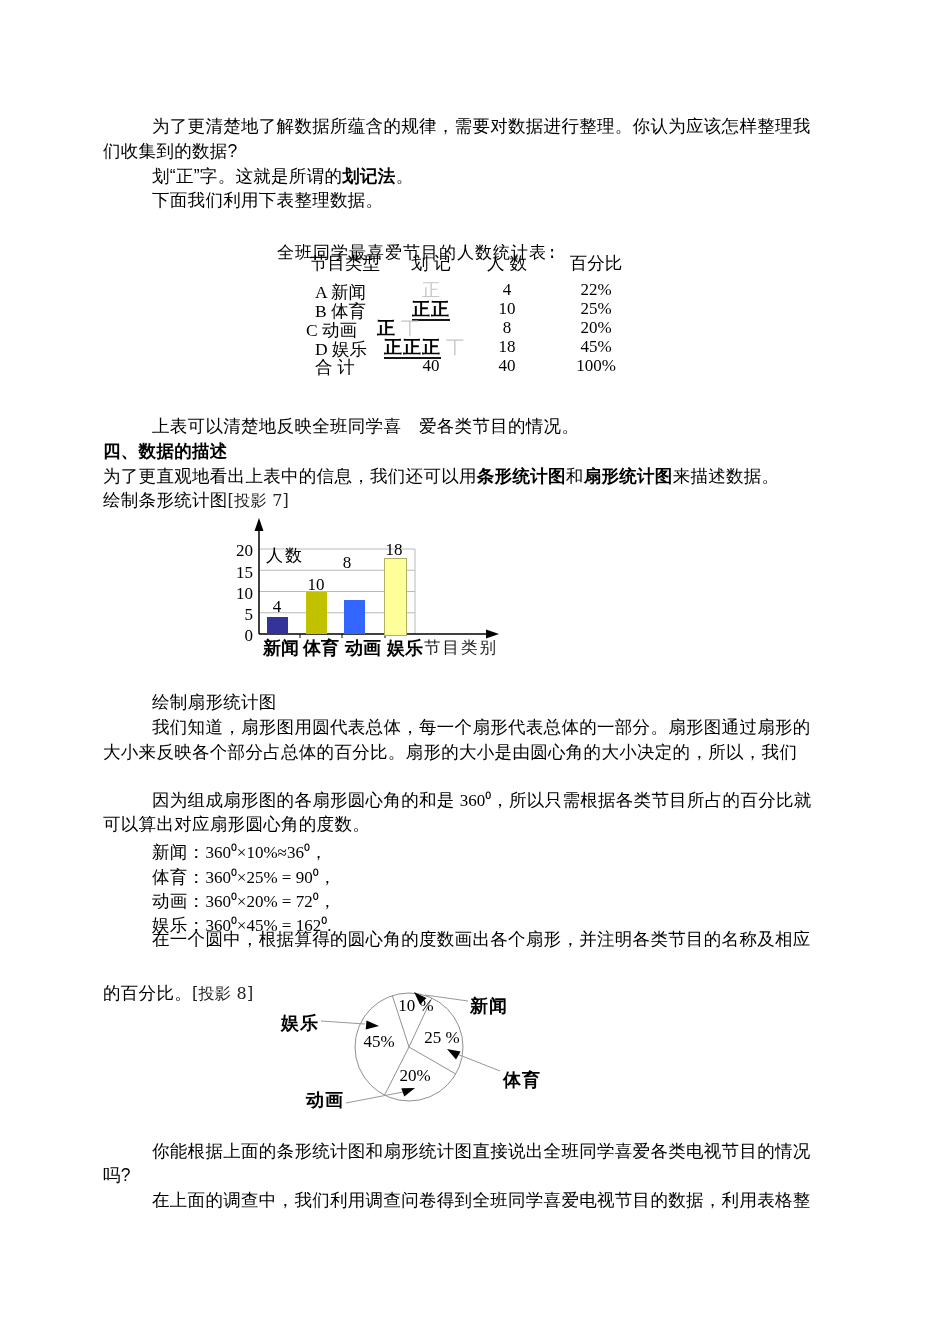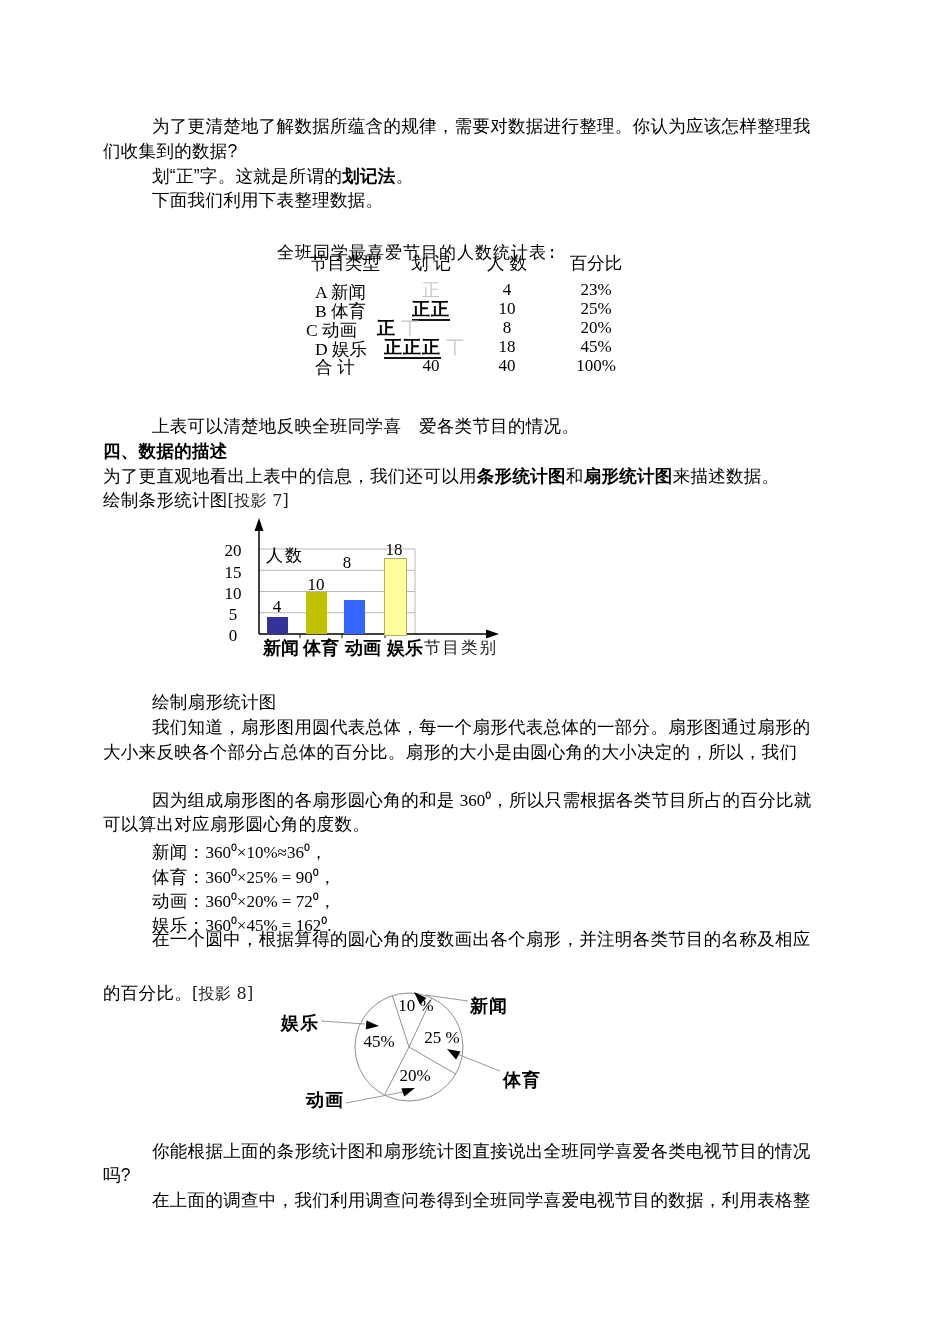--- a/index.html
+++ b/index.html
@@ -13,21 +13,21 @@
   .formula{font-family:"Liberation Serif",serif;font-size:17px;letter-spacing:0;}
   
   .tcell{position:absolute;font-size:17.5px;white-space:pre;}
   .tctr{text-align:center;}
   .tnum{font-family:"Liberation Serif",serif;font-size:17px;}
   .tally-b{font-weight:bold;font-size:18px;letter-spacing:1px;}
   .tally-u{border-bottom:2px solid #151515;}
   .tally-g{color:#c6c6c6;font-weight:normal;font-size:18px;}
   
   .bar{position:absolute;width:21px;}
-  .ytick{position:absolute;width:40px;text-align:center;font-family:"Liberation Serif",serif;font-size:17px;}
+  .ytick{position:absolute;width:40px;text-align:right;font-family:"Liberation Serif",serif;font-size:17px;}
   .vlabel{position:absolute;width:40px;text-align:center;font-family:"Liberation Serif",serif;font-size:17px;}
   .catlabel{position:absolute;width:46px;text-align:center;font-size:18px;font-weight:bold;letter-spacing:0;}
   .axlabel{position:absolute;font-family:"DejaVu Serif",serif;font-size:16.5px;letter-spacing:2px;color:#1a1a1a;white-space:pre;}
   
   .pie-pct{position:absolute;transform:translateX(-50%);font-family:"Liberation Serif",serif;font-size:17px;white-space:pre;text-align:center;}
   .pie-name{position:absolute;font-size:18px;font-weight:bold;letter-spacing:1px;white-space:pre;}
   svg{position:absolute;}
 </style>
 </head>
 <body>
@@ -42,21 +42,21 @@
   <div class="ln kai" style="left:277px;top:216px;font-size:17px;letter-spacing:1px">全班同学最喜爱节目的人数统计表:</div>
 
   <div class="tcell" style="left:310px;top:251px">节目类型</div>
   <div class="tcell tctr" style="left:371px;top:251px;width:120px">划 记</div>
   <div class="tcell tctr" style="left:477px;top:251px;width:60px">人 数</div>
   <div class="tcell tctr" style="left:556px;top:251px;width:80px">百分比</div>
 
   <div class="tcell serif" style="left:315px;top:280px">A 新闻</div>
   <div class="tcell tctr" style="left:371px;top:278px;width:120px"><span class="tally-g">正</span></div>
   <div class="tcell tctr tnum" style="left:477px;top:280px;width:60px">4</div>
-  <div class="tcell tctr tnum" style="left:556px;top:280px;width:80px">23%</div>
+  <div class="tcell tctr tnum" style="left:556px;top:280px;width:80px">22%</div>
 
   <div class="tcell serif" style="left:315px;top:299px">B 体育</div>
   <div class="tcell tctr" style="left:371px;top:297px;width:120px"><span class="tally-b tally-u">正正</span></div>
   <div class="tcell tctr tnum" style="left:477px;top:299px;width:60px">10</div>
   <div class="tcell tctr tnum" style="left:556px;top:299px;width:80px">25%</div>
 
   <div class="tcell serif" style="left:306px;top:318px">C 动画</div>
   <div class="tcell" style="left:377px;top:316px;width:120px"><span class="tally-b">正</span><span class="tally-g"> 丅</span></div>
   <div class="tcell tctr tnum" style="left:477px;top:318px;width:60px">8</div>
   <div class="tcell tctr tnum" style="left:556px;top:318px;width:80px">20%</div>

